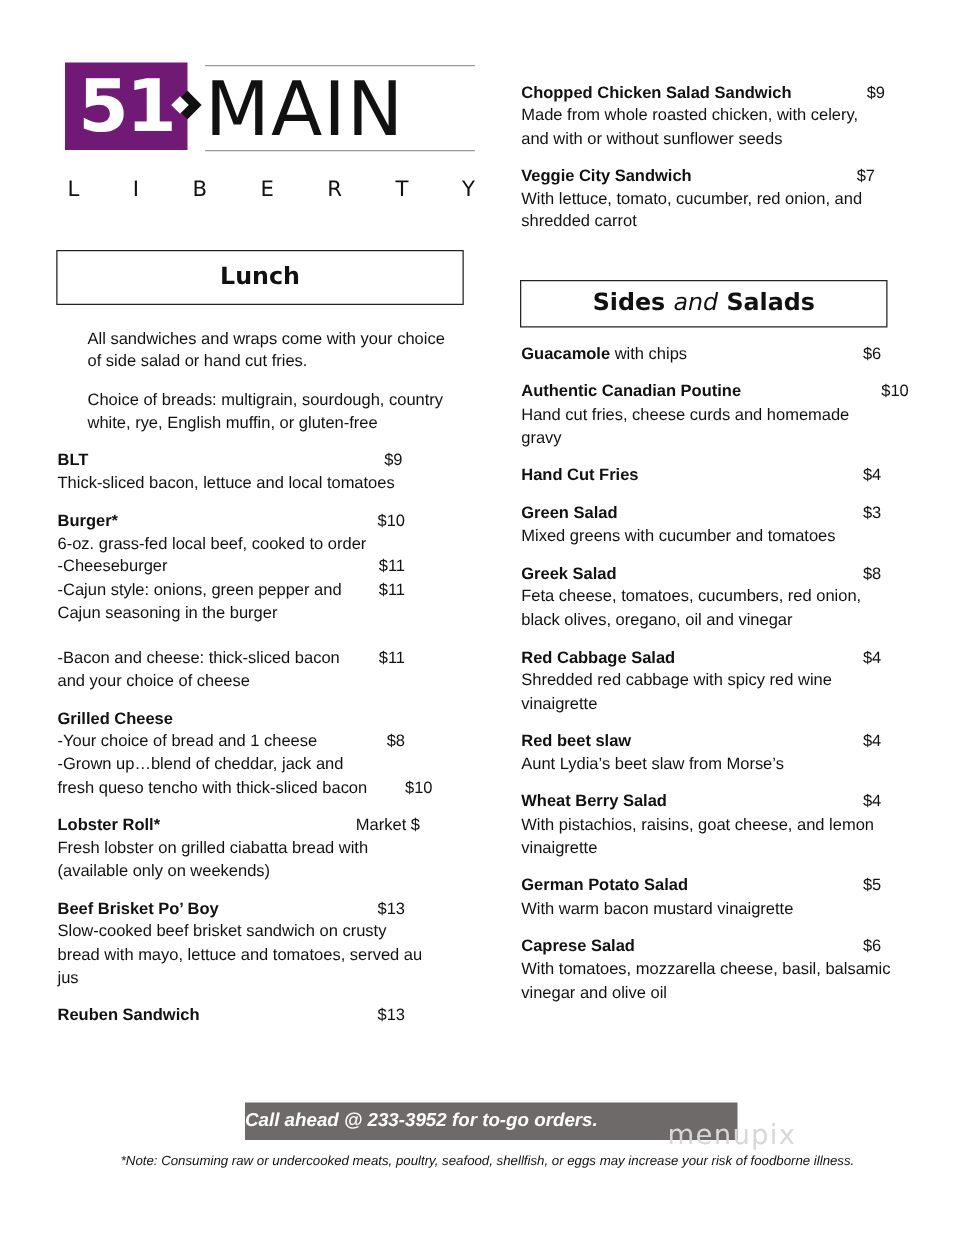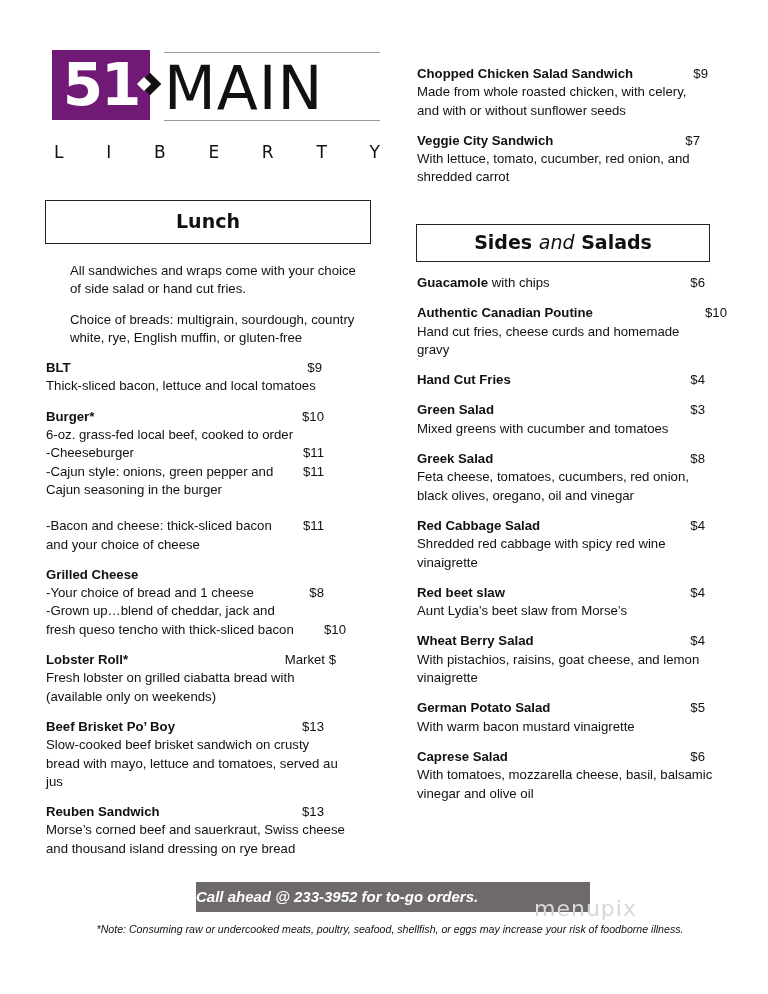--- a/index.html
+++ b/index.html
@@ -179,21 +179,20 @@
         <span class="price" style="margin-right:18px">$13</span>
       </div>
       <div style="width:296px">Slow-cooked beef brisket sandwich on crusty bread with mayo, lettuce and tomatoes, served au jus</div>
     </div>
 
     <div class="item">
       <div class="row">
         <span class="name">Reuben Sandwich</span>
         <span class="price" style="margin-right:18px">$13</span>
       </div>
-      <div style="width:312px">Morse’s corned beef and sauerkraut, Swiss cheese and thousand island dressing on rye bread</div>
     </div>
   </div>
 
   <div class="col col-right">
     <div class="item">
       <div class="row">
         <span class="name">Chopped Chicken Salad Sandwich</span>
         <span class="price" style="margin-right:2px">$9</span>
       </div>
       <div style="width:295px">Made from whole roasted chicken, with celery, and with or without sunflower seeds</div>

